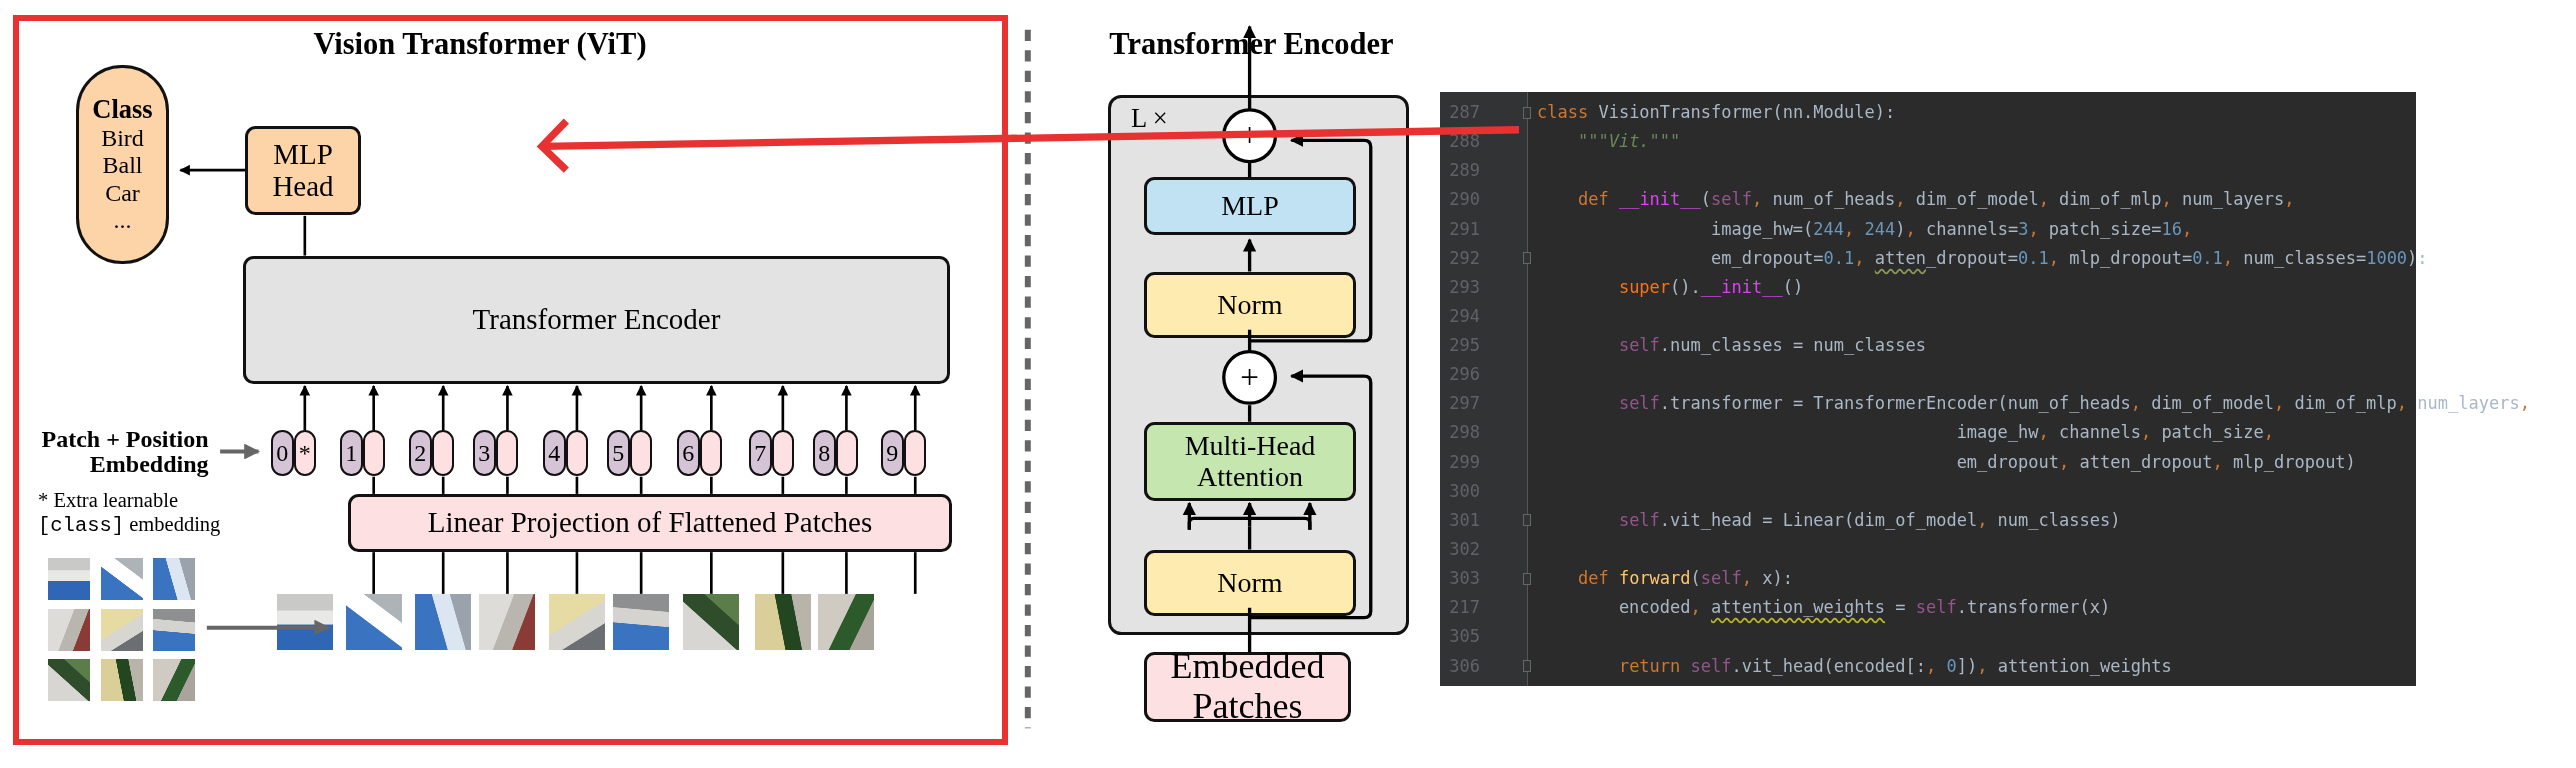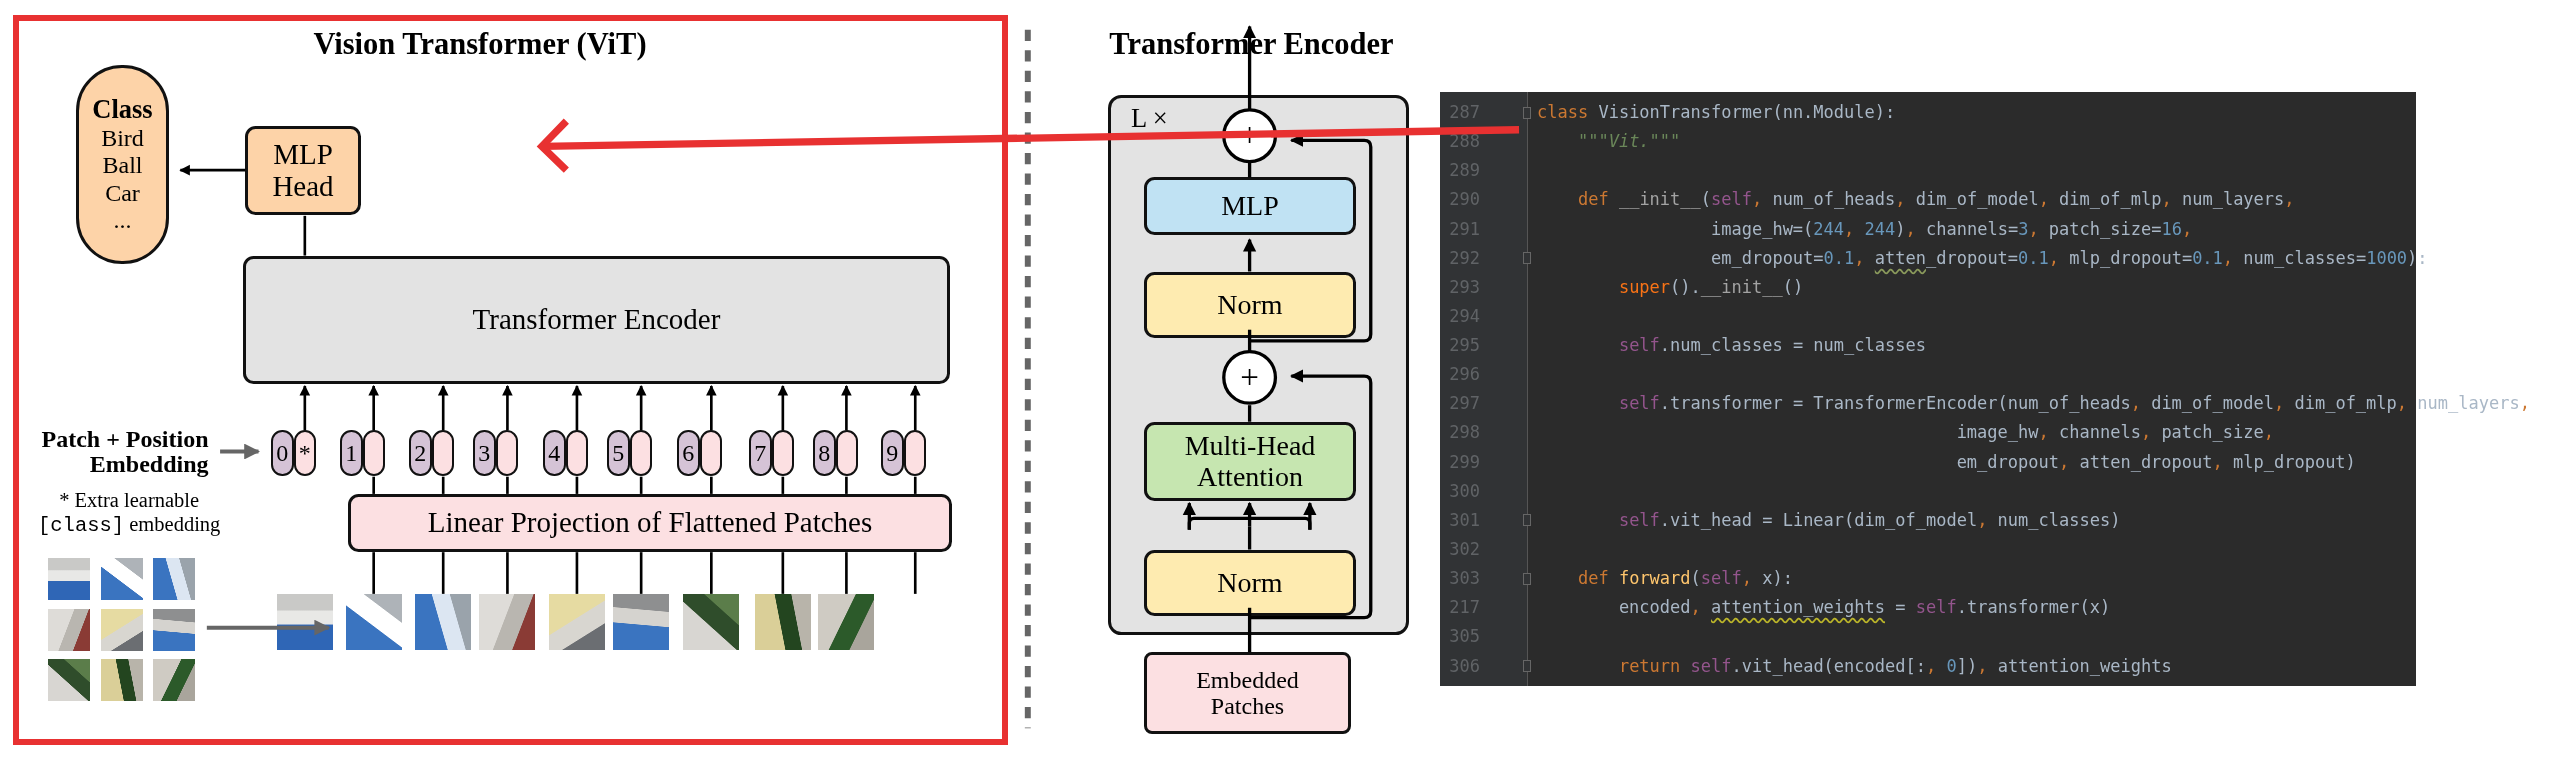--- a/index.html
+++ b/index.html
@@ -20,30 +20,30 @@
   .side-label{font-weight:bold;font-size:24px;text-align:right;line-height:1.05;white-space:nowrap;}
   .note{font-size:20.5px;line-height:1.15;white-space:nowrap;}
   .mono{font-family:"Liberation Mono","DejaVu Sans Mono",monospace;}
   .img-tile{position:absolute;width:42px;height:42px;overflow:hidden;}
   .strip-tile{position:absolute;top:594px;width:56px;height:56px;overflow:hidden;}
   .enc-outer{left:1108px;top:95px;width:301px;height:540px;background:#e3e3e3;border:3.3px solid #111;border-radius:13.2px;box-sizing:border-box;}
   .enc-blk{left:1144px;width:212px;font-size:28px;}
   .mlp-blk{top:177px;height:58px;background:#c0e2f3;}
   .norm-blk{background:#feebb0;height:66px;}
   .mha-blk{top:422px;height:79px;background:#c6e6b0;}
-  .emb-blk{left:1144px;top:652px;width:207px;height:82px;background:#fce0e2;font-size:24px;border-radius:8px;}
+  .emb-blk{left:1144px;top:652px;width:207px;height:70px;background:#fce0e2;font-size:36px;}
   .lx{left:1131px;top:103px;font-size:26.5px;}
   .code-panel{left:1440px;top:92px;width:976px;height:594px;background:#2b2b2b;}
   .gutter{position:absolute;left:0;top:0;width:87px;height:100%;background:#313335;}
   .gutter-line{position:absolute;left:87px;top:0;width:1.3px;height:100%;background:#555;}
   .code-line{position:absolute;left:0;height:29px;line-height:29px;font-family:"DejaVu Sans Mono","Liberation Mono",monospace;font-size:17px;white-space:pre;color:#a9b7c6;}
   .ln{position:absolute;left:9.3px;width:40px;color:#606366;font-family:"DejaVu Sans Mono","Liberation Mono",monospace;font-size:17px;line-height:29px;height:29px;}
   .code-txt{position:absolute;left:97px;}
   .t-kw{color:#cc7832;} .t-self{color:#94558d;} .t-num{color:#6897bb;} .t-str{color:#6a8759;font-style:italic;}
-  .t-fn{color:#ffc66d;} .t-magic{color:#a3a3a3;} .t-comma{color:#cc7832;} .t-builtin{color:#f97316;}
+  .t-fn{color:#ffc66d;} .t-magic{color:#d946ef;} .t-comma{color:#cc7832;} .t-builtin{color:#f97316;}
   .wavy{text-decoration:underline wavy #8a9a5b;text-underline-offset:4px;}
   .wavy-y{text-decoration:underline wavy #bbb529;text-underline-offset:4px;}
   .fold{position:absolute;left:83px;width:8px;height:12px;border:1.3px solid #666;background:#313335;box-sizing:border-box;}
   svg{position:absolute;left:0;top:0;}
 </style>
 </head>
 <body>
 
 <div class="abs red-frame"></div>
 
@@ -66,21 +66,21 @@
 
 <div class="abs box enc-big">
   <span>Transformer Encoder</span>
 </div>
 
 <div class="abs side-label" style="left:26.5px;top:427px;width:182px;">
   <div>Patch + Position</div>
   <div>Embedding</div>
 </div>
 
-<div class="abs note" style="left:38px;top:489px;text-align:center;">
+<div class="abs note" style="left:38px;top:489px;">
   <div>* Extra learnable</div>
   <div><span class="mono">[class]</span><span> embedding</span></div>
 </div>
 
 <div class="abs box linproj">
   <span>Linear Projection of Flattened Patches</span>
 </div>
 
 <div id="tokens">
     <div class="token" style="left: 271px; width: 45px;">

